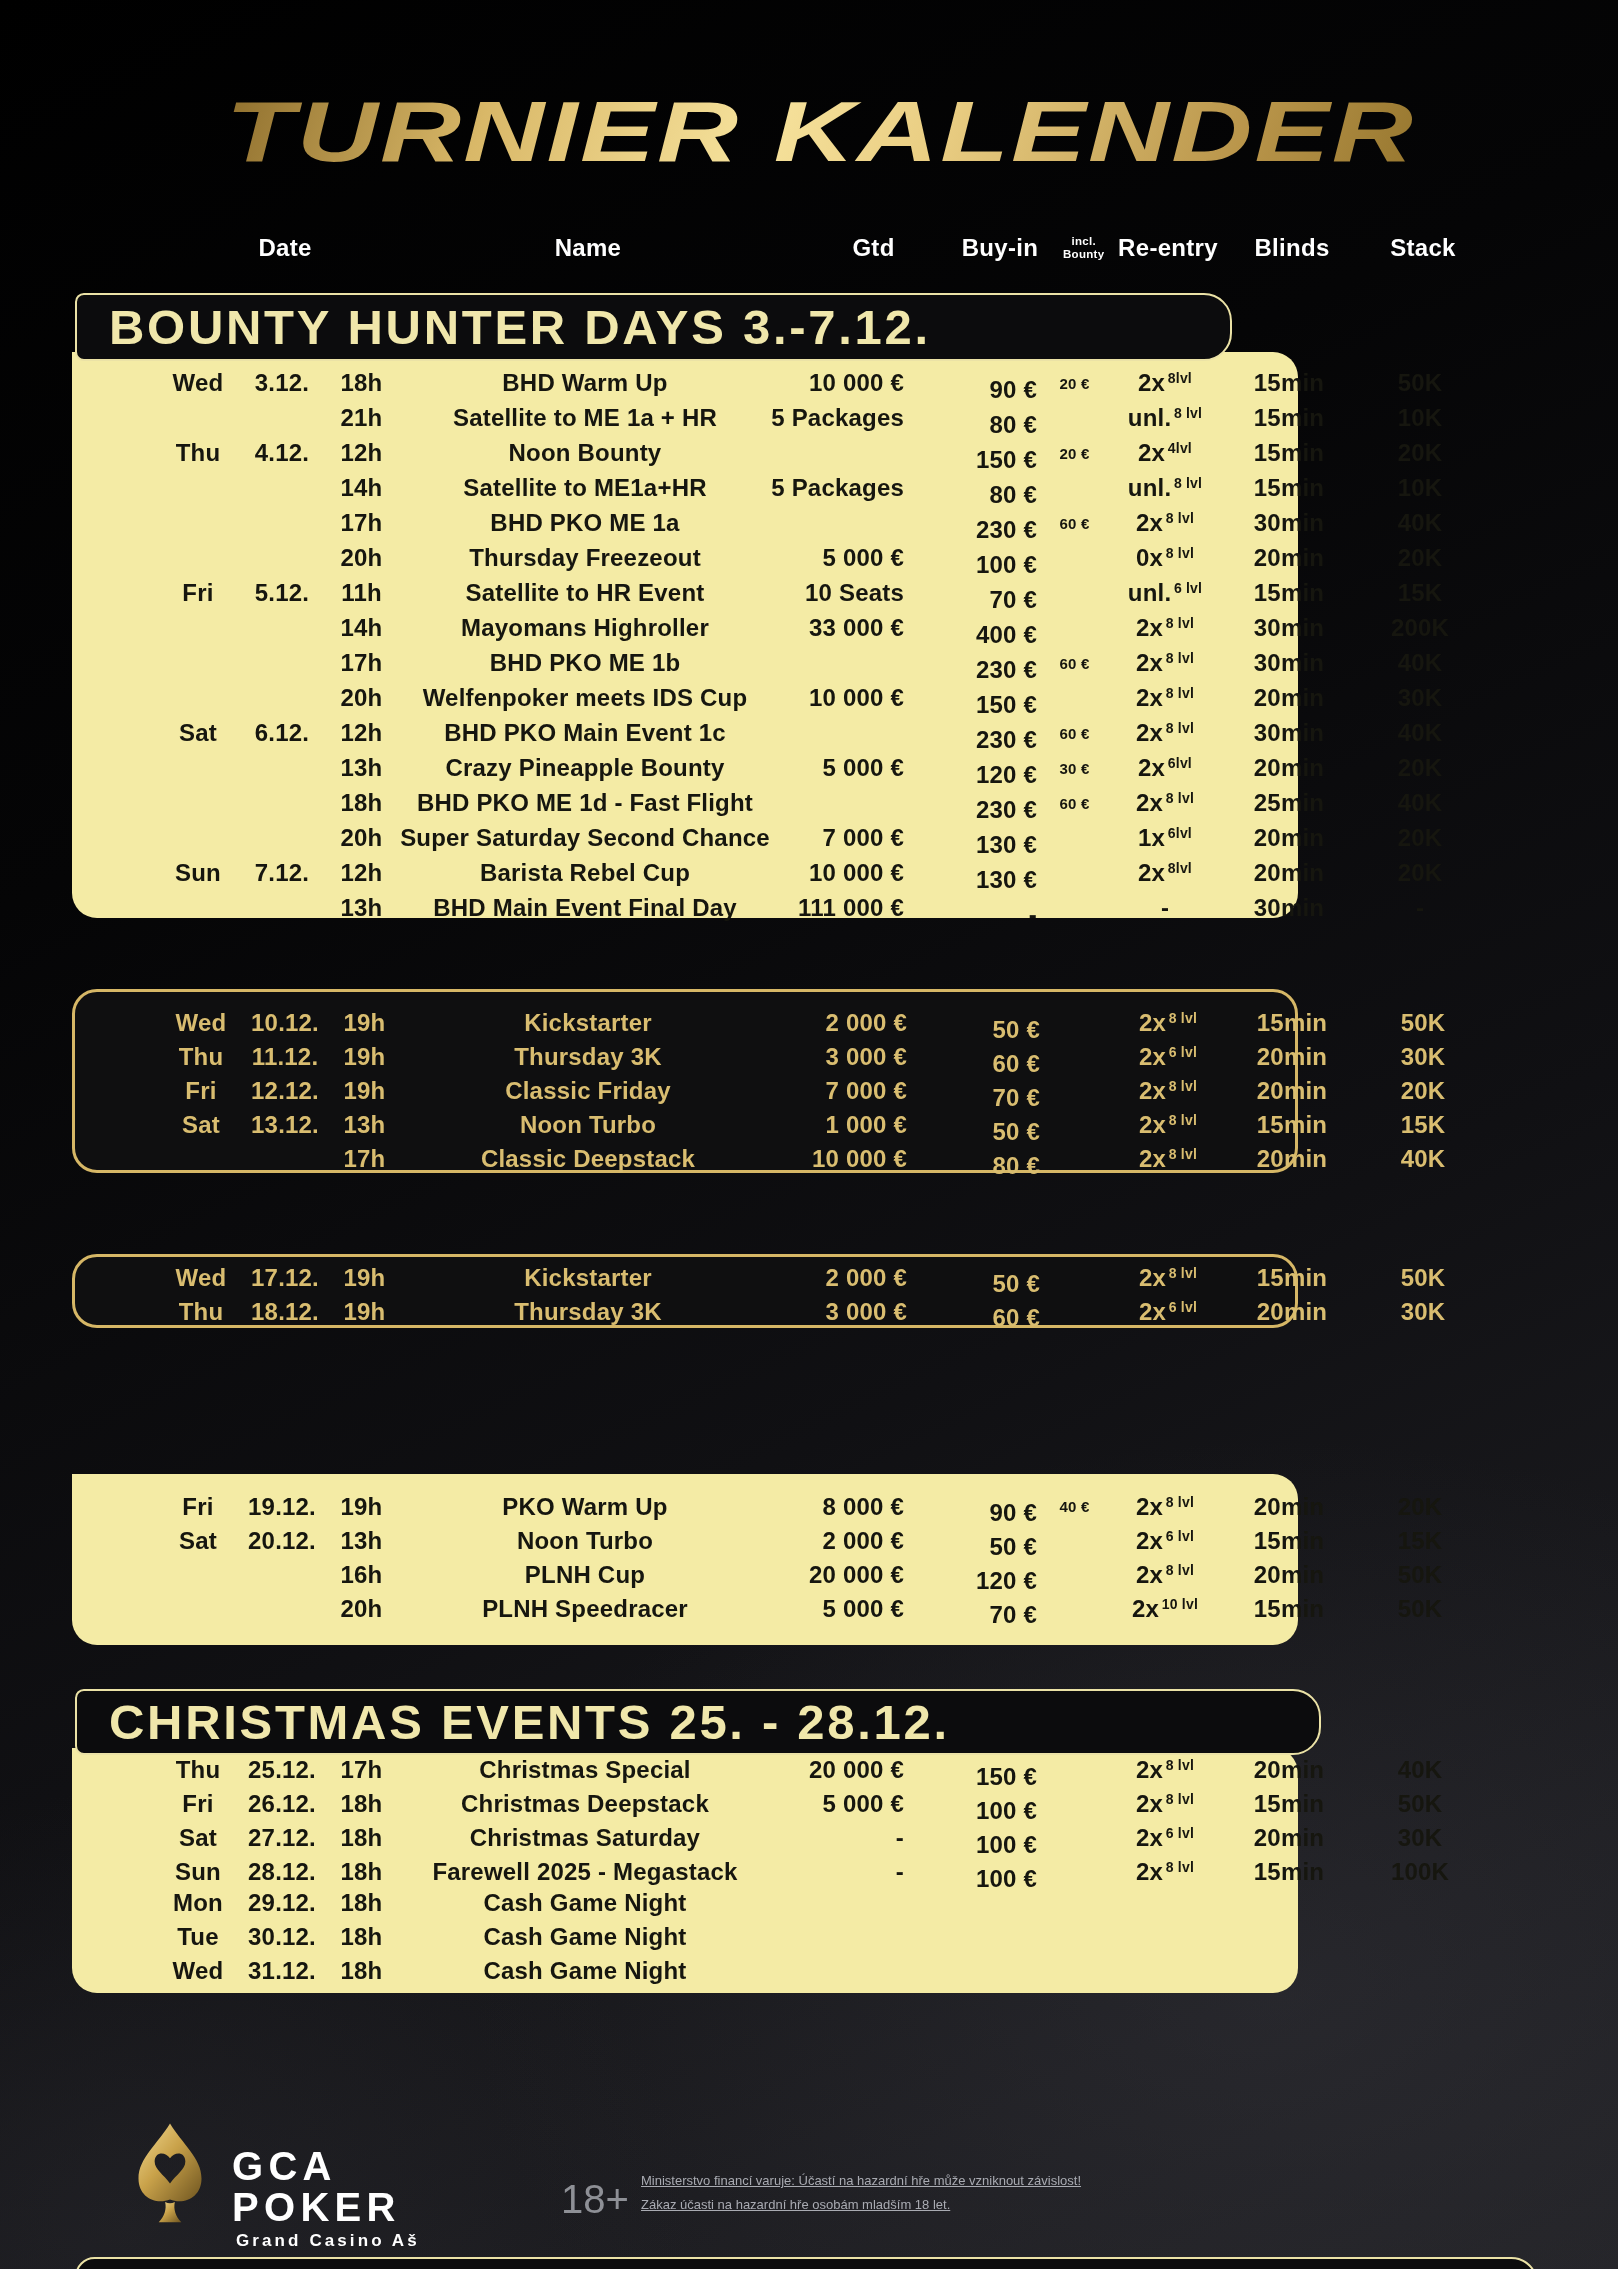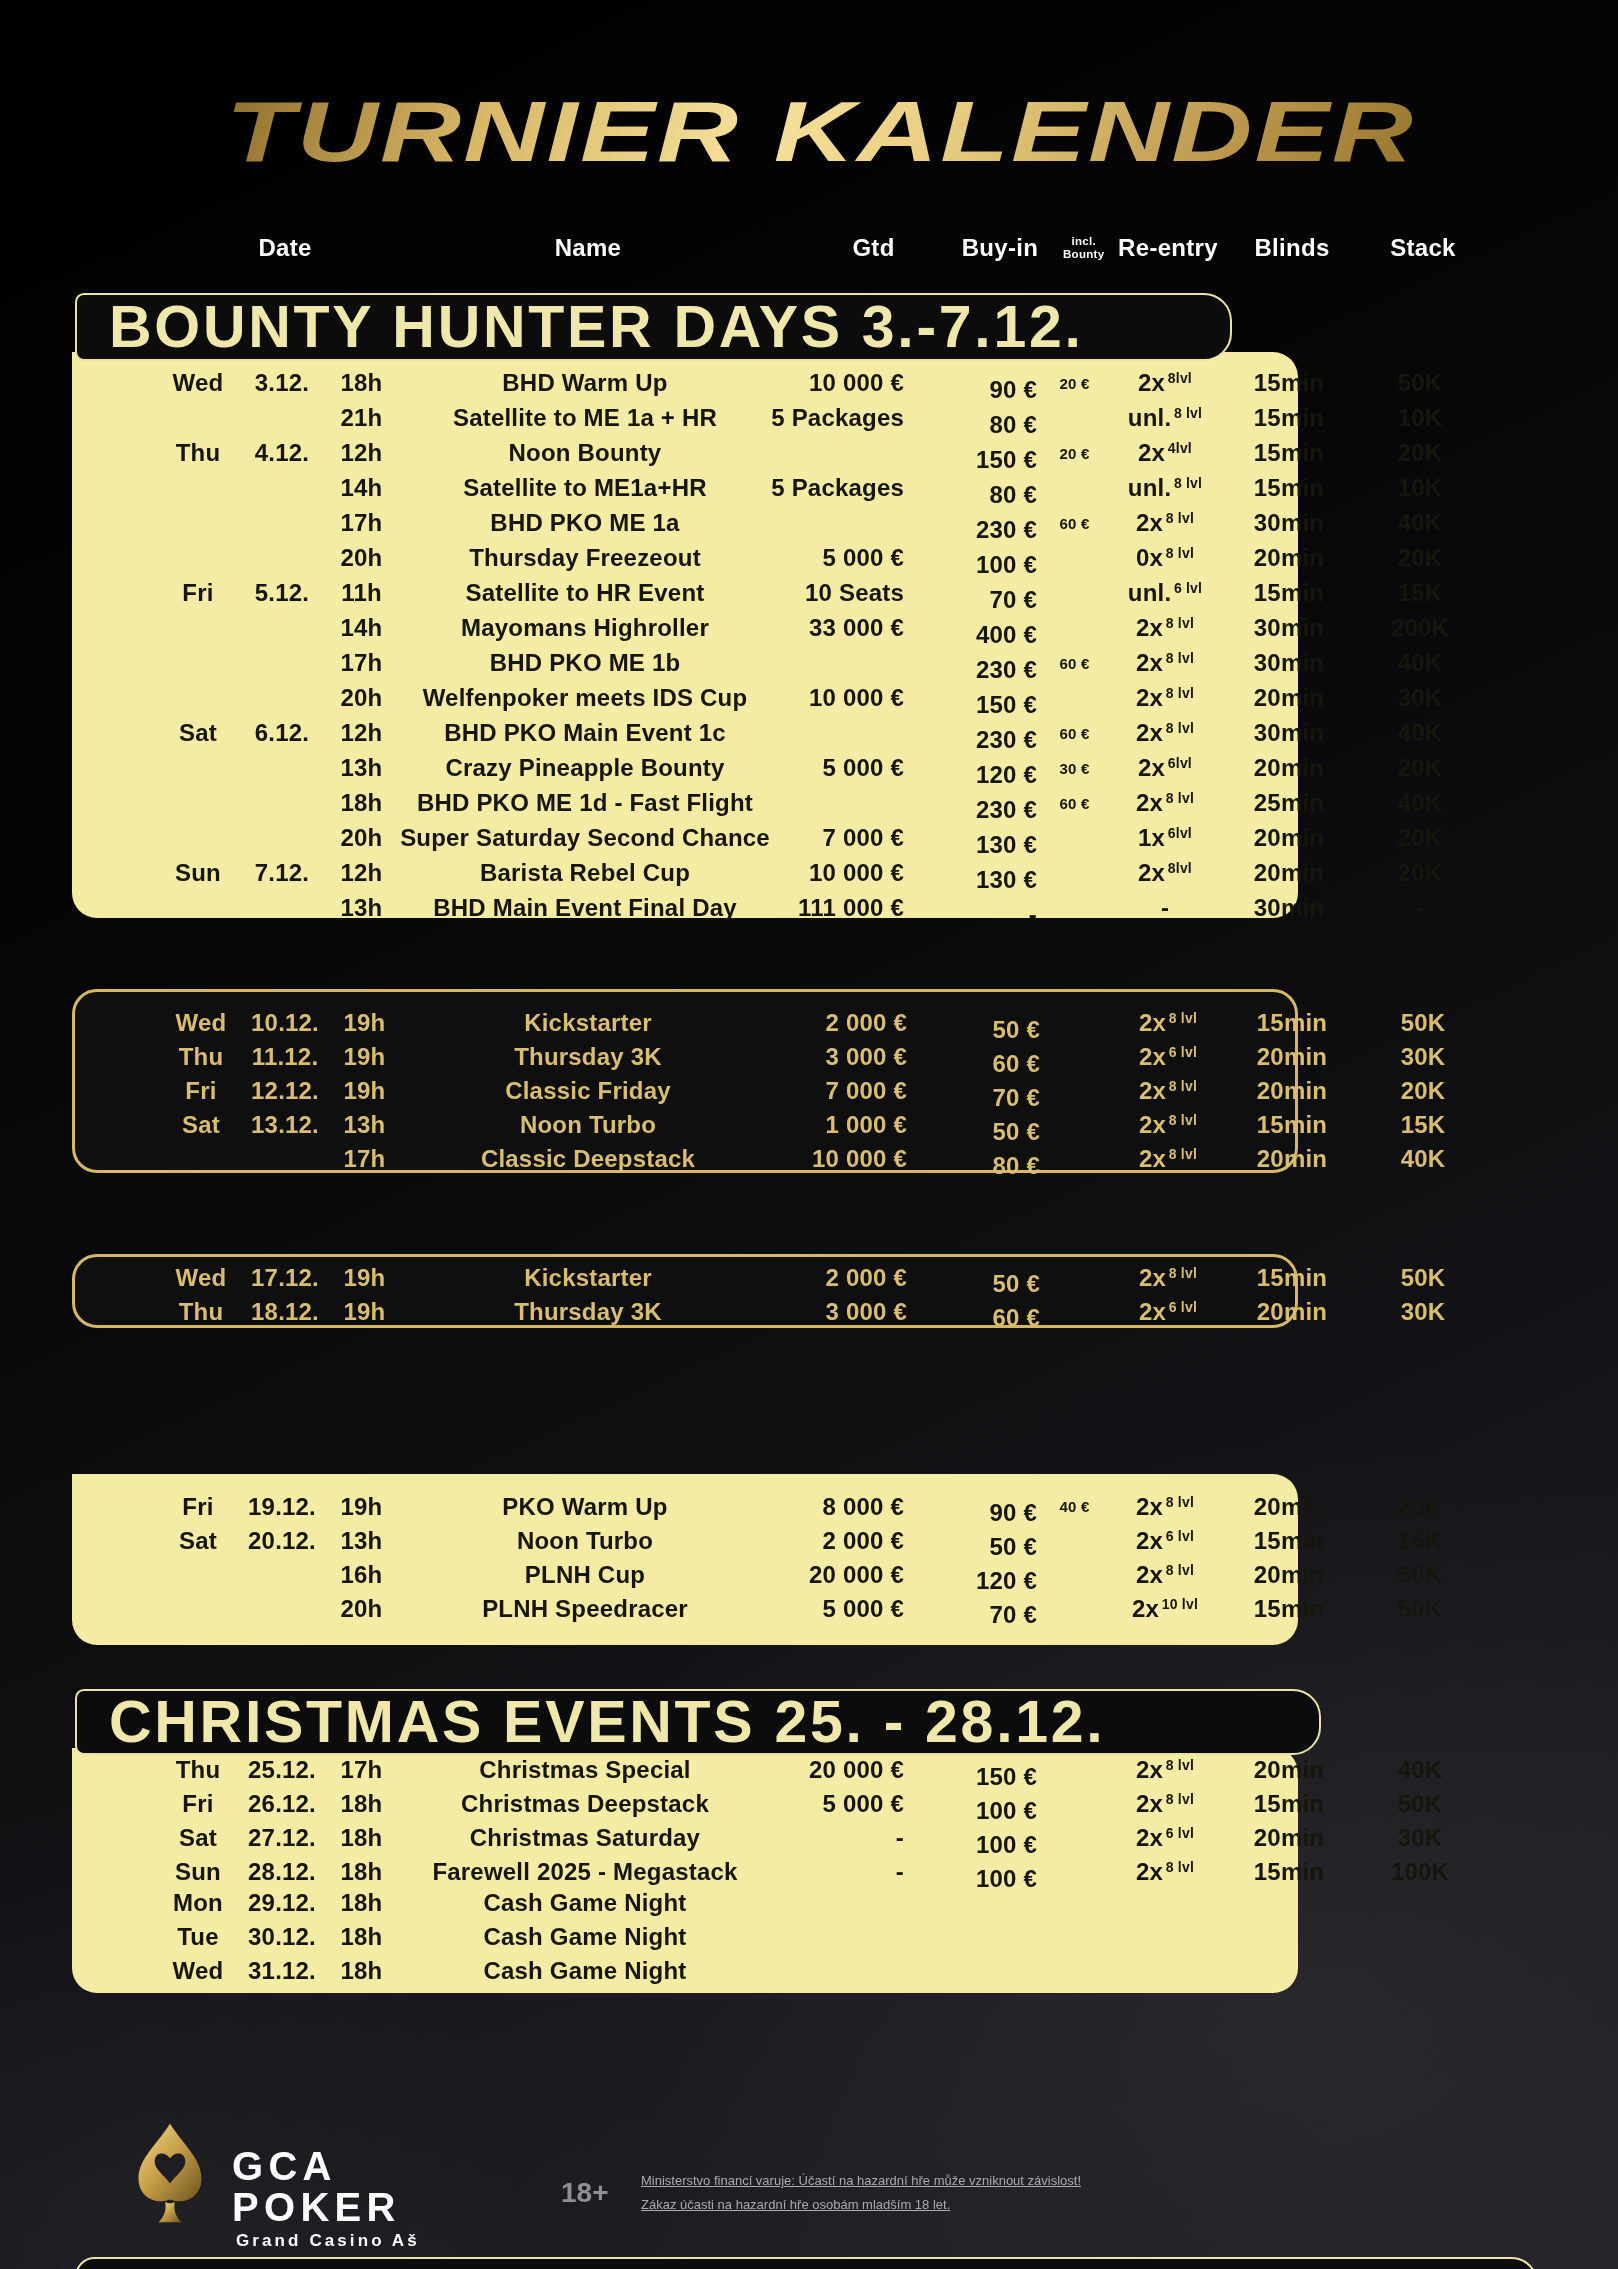--- a/index.html
+++ b/index.html
@@ -26,21 +26,21 @@
   .hdr .h{font-size:24px;font-weight:600;text-align:center;letter-spacing:0.3px;}
   .hdr .h-gtd{text-align:right;padding-right:12.4px;}
   .hdr .h-buyin{text-align:right;padding-right:1.8px;}
   .hdr .h-bounty{font-size:11.5px;line-height:12.4px;font-weight:600;padding-left:12.4px;}
   
   .sec-head{
     position:absolute;left:75px;background:#0c0c0d;border:2.7px solid #ebe2a6;
     border-radius:8.9px 28px 28px 8.9px;display:flex;align-items:center;z-index:3;box-sizing:border-box;
   }
   .sec-head span{
-    color:#f0e7ab;font-weight:bold;font-size:59px;letter-spacing:2.7px;padding-left:32px;white-space:nowrap;
+    color:#f0e7ab;font-weight:bold;font-size:49px;letter-spacing:2.7px;padding-left:32px;white-space:nowrap;
   }
   .h-bh{top:293px;width:1157px;height:68px;}
   .h-plnh{top:1414px;width:731px;height:65px;}
   .h-xmas{top:1689px;width:1246px;height:66px;}
   
   .tbl{position:absolute;left:72px;width:1226px;box-sizing:border-box;z-index:2;}
   .t-cream{background:#f4eba5;border-radius:0 25px 25px 25px;}
   .t-cream .c{color:#16160f;}
   .t-dark{background:#0f0f10;border:3.5px solid #d6b766;border-radius:25px;}
   .t-dark .c{color:#d9bd70;}
@@ -58,21 +58,21 @@
   .c-reentry .re-sup{font-size:14px;position:relative;top:-8px;margin-left:2.7px;}
   
   .bottom-box{
     position:absolute;left:75px;top:2257px;width:1463px;height:71px;background:#0c0c0d;
     border:2.7px solid #ebe2a6;border-radius:19.5px 26.6px 0 0;box-sizing:border-box;
   }
   
   .logo-spade{position:absolute;left:129px;top:2122px;width:82px;height:105px;}
   .logo-gca{position:absolute;left:232px;top:2146px;color:#fff;font-size:40px;font-weight:bold;letter-spacing:5.3px;line-height:41px;white-space:nowrap;}
   .logo-sub{position:absolute;left:236px;top:2231px;color:#fff;font-size:17px;font-weight:600;letter-spacing:3.1px;white-space:nowrap;}
-  .age{position:absolute;left:561px;top:2177px;color:#8e9096;font-size:28px;font-weight:700;}
+  .age{position:absolute;left:561px;top:2177px;color:#8e9096;font-size:40px;font-weight:400;}
   .warn{position:absolute;left:641px;top:2169px;color:#a9abb2;font-size:13px;line-height:24px;white-space:nowrap;text-decoration:underline;}
 </style>
 </head>
 <body>
 
 <div id="page">
 
   <div class="title-wrap">
     <div class="title">TURNIER KALENDER</div>
   </div>

